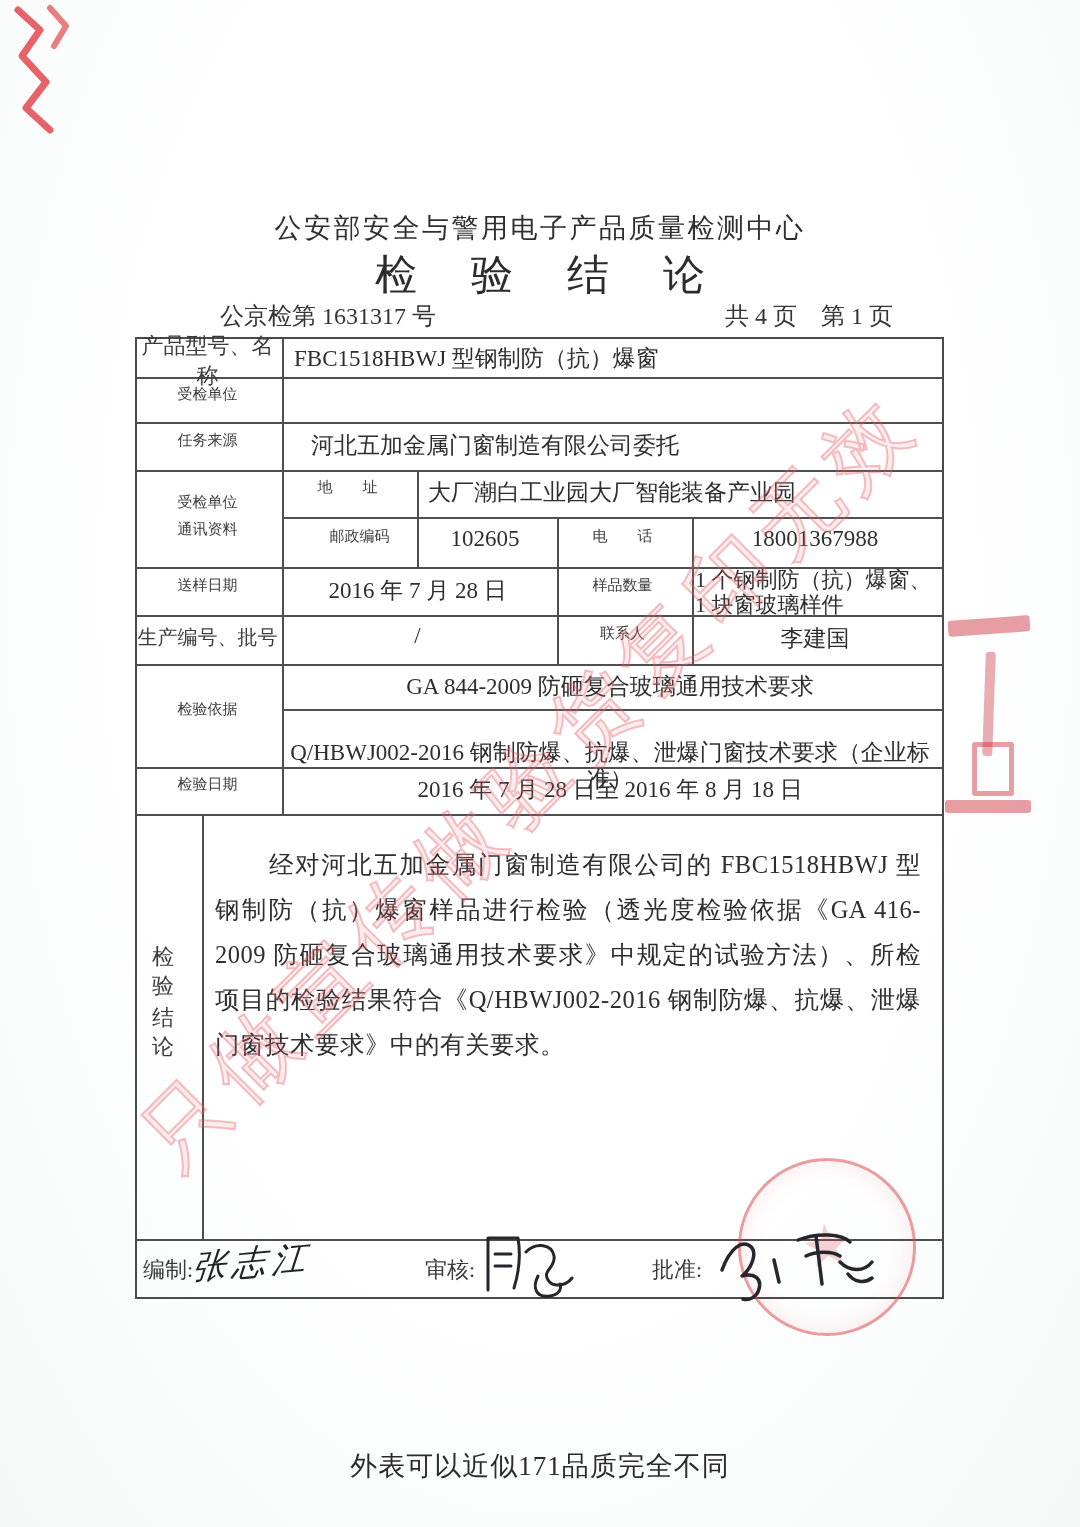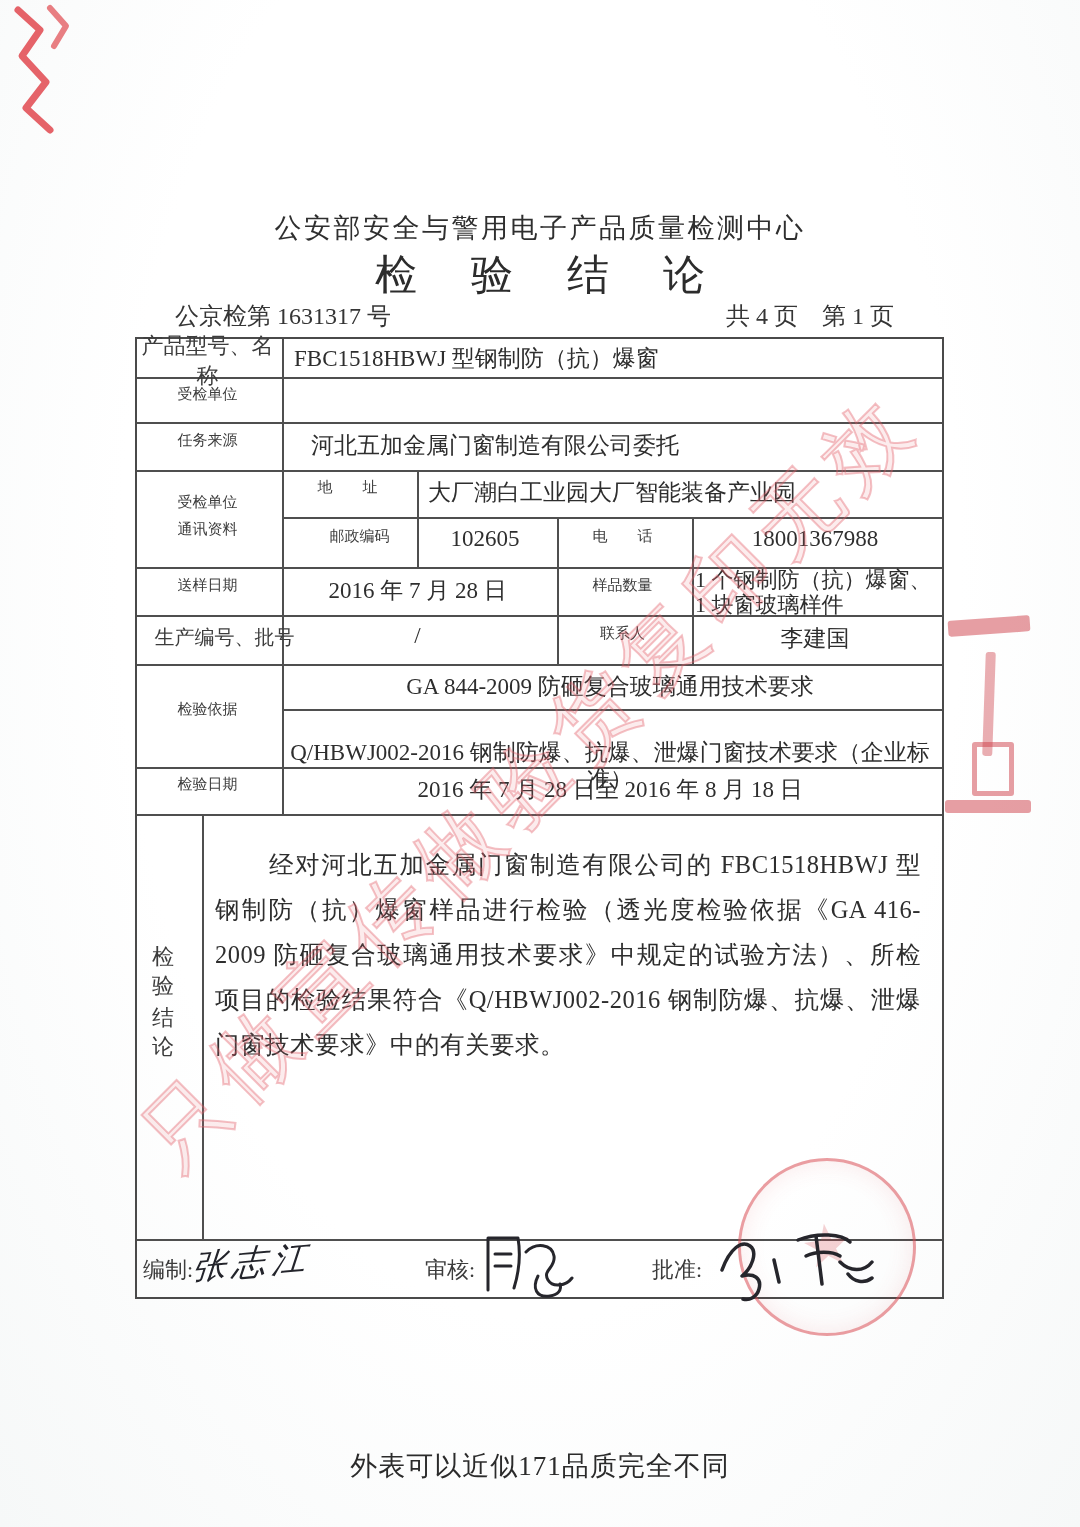--- a/index.html
+++ b/index.html
@@ -8,21 +8,21 @@
     font-family:"Liberation Serif","DejaVu Serif",serif;
     background:#ffffff;
   }
   .page{
     position:relative;width:1080px;height:1527px;overflow:hidden;
     background:radial-gradient(ellipse at 50% 38%, #ffffff 55%, #f6f8f8 100%);
     color:#333;
   }
   .abs{position:absolute;}
   .center{text-align:center;}
-  .t{font-size:22px;color:#353535;}
+  .t{font-size:22px;color:#353535;margin-left:45px;}
   .lbl{font-size:15px;color:#3c3c3c;}
   .val{font-size:23px;color:#2e2e2e;}
   
   .tbl{position:absolute;left:135px;top:337px;width:805px;height:958px;
        border:2px solid #4a4a4a;z-index:2;}
   .hline{position:absolute;height:2px;background:#4f4f4f;}
   .vline{position:absolute;width:2px;background:#4f4f4f;}
   
   .watermark{
     position:absolute;left:530px;top:780px;width:1200px;z-index:5;
@@ -60,21 +60,21 @@
   <svg class="abs" style="left:6px;top:2px;z-index:6;" width="80" height="140" viewBox="0 0 80 140">
     <polyline points="12,8 34,28 16,54 40,80 20,106 44,128" fill="none" stroke="rgba(224,72,79,0.85)" stroke-width="7" stroke-linecap="round" stroke-linejoin="round"></polyline>
     <polyline points="44,6 60,24 48,44" fill="none" stroke="rgba(224,72,79,0.7)" stroke-width="6" stroke-linecap="round" stroke-linejoin="round"></polyline>
   </svg>
 
   <div class="watermark">只做宣传做验货复印无效</div>
 
   <div class="abs center" style="left:0;right:0;top:210px;font-size:27px;letter-spacing:2.5px;color:#2f2f2f;z-index:3;">公安部安全与警用电子产品质量检测中心</div>
   <div class="abs center" style="left:0;right:0;top:247px;font-size:42px;letter-spacing:54px;padding-left:54px;color:#2c2c2c;z-index:3;">检验结论</div>
   <div class="abs t" style="left:175px;top:300px;font-size:24px;z-index:3;">公京检第 1631317 号</div>
-  <div class="abs t" style="left:680px;top:300px;width:260px;font-size:24px;text-align:center;z-index:3;">共 4 页　第 1 页</div>
+  <div class="abs t" style="left:680px;top:300px;width:260px;font-size:24px;text-align:left;z-index:3;">共 4 页　第 1 页</div>
 
   <div class="tbl">
 
     <div class="hline" style="left:0;width:805px;top:38px;"></div>
     <div class="hline" style="left:0;width:805px;top:83px;"></div>
     <div class="hline" style="left:0;width:805px;top:131px;"></div>
     <div class="hline" style="left:145px;width:660px;top:178px;"></div>
     <div class="hline" style="left:0;width:805px;top:228px;"></div>
     <div class="hline" style="left:0;width:805px;top:276px;"></div>
     <div class="hline" style="left:0;width:805px;top:325px;"></div>
@@ -107,21 +107,21 @@
   <div class="abs lbl center" style="left:292px;top:527px;width:135px;z-index:3;">邮政编码</div>
   <div class="abs val center" style="left:415px;top:526px;width:140px;z-index:3;">102605</div>
   <div class="abs lbl center" style="left:555px;top:527px;width:135px;z-index:3;">电　　话</div>
   <div class="abs val center" style="left:690px;top:526px;width:250px;z-index:3;">18001367988</div>
 
   <div class="abs lbl center" style="left:135px;top:576px;width:145px;z-index:3;">送样日期</div>
   <div class="abs val center" style="left:280px;top:575px;width:275px;z-index:3;">2016 年 7 月 28 日</div>
   <div class="abs lbl center" style="left:555px;top:576px;width:135px;z-index:3;">样品数量</div>
   <div class="abs val" style="left:695px;top:567px;width:240px;font-size:22px;line-height:25px;z-index:3;">1 个钢制防（抗）爆窗、1 块窗玻璃样件</div>
 
-  <div class="abs lbl center" style="left:135px;top:624px;width:145px;font-size:20px;z-index:3;padding-left:17px;">生产编号、批号</div>
+  <div class="abs lbl center" style="left:135px;top:624px;width:145px;font-size:20px;z-index:3;">生产编号、批号</div>
   <div class="abs val center" style="left:280px;top:623px;width:275px;z-index:3;">/</div>
   <div class="abs lbl center" style="left:555px;top:624px;width:135px;z-index:3;">联系人</div>
   <div class="abs val center" style="left:690px;top:623px;width:250px;z-index:3;">李建国</div>
 
   <div class="abs lbl center" style="left:135px;top:700px;width:145px;z-index:3;">检验依据</div>
   <div class="abs val center" style="left:280px;top:671px;width:660px;z-index:3;">GA 844-2009 防砸复合玻璃通用技术要求</div>
   <div class="abs val center" style="left:290px;top:711px;width:640px;line-height:27px;z-index:3;margin-top:28px;">Q/HBWJ002-2016 钢制防爆、抗爆、泄爆门窗技术要求（企业标准）</div>
 
   <div class="abs lbl center" style="left:135px;top:775px;width:145px;z-index:3;">检验日期</div>
   <div class="abs val center" style="left:280px;top:774px;width:660px;z-index:3;">2016 年 7 月 28 日至 2016 年 8 月 18 日</div>

